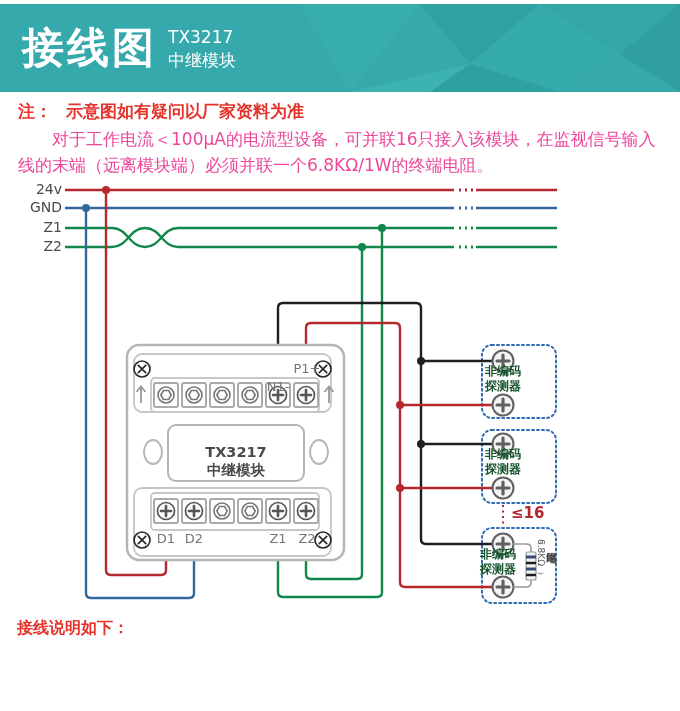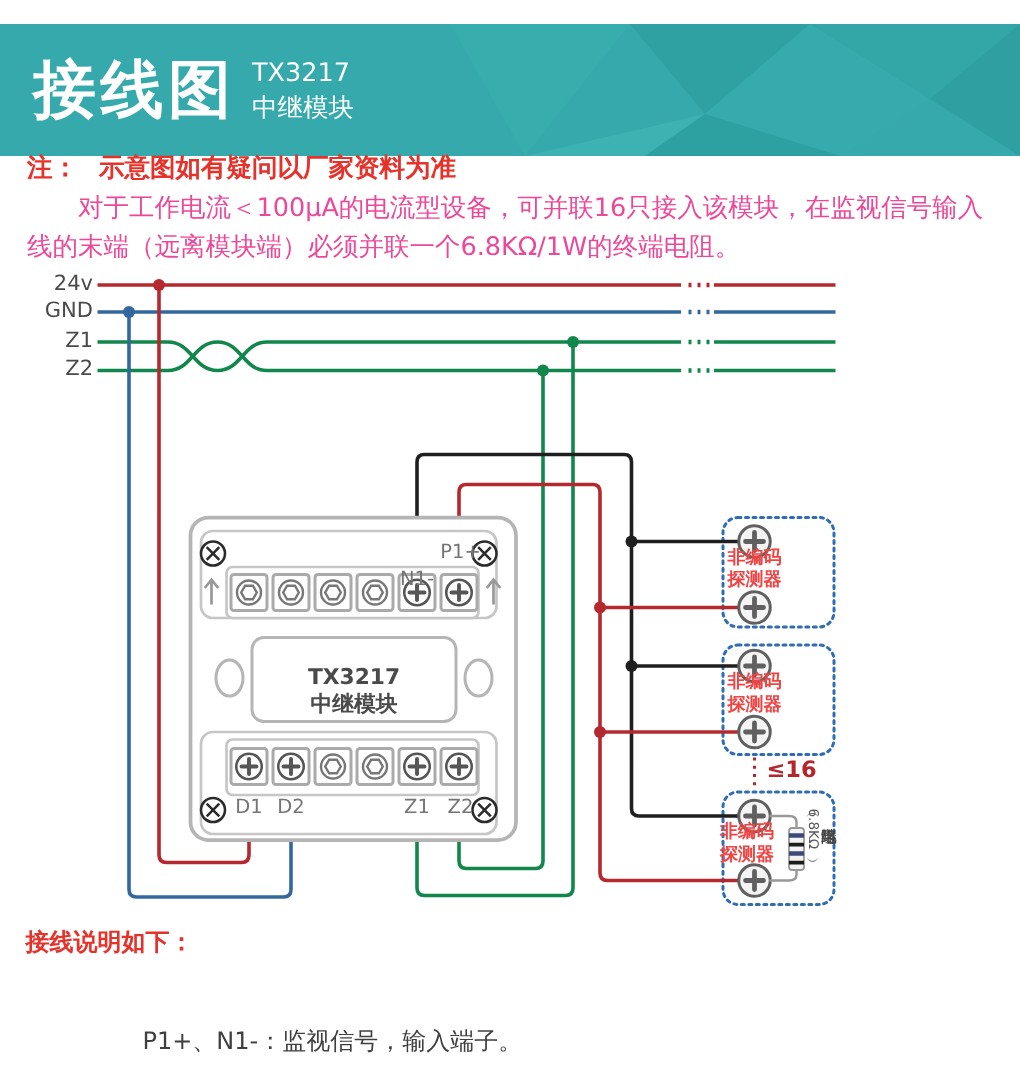--- a/index.html
+++ b/index.html
@@ -1,34 +1,34 @@
 <!DOCTYPE html>
 <html><head>
 <meta charset="utf-8">
 <style>
   html,body{margin:0;padding:0;background:#fff;}
   .stage{position:relative;width:680px;height:711px;background:#fff;overflow:hidden;
          font-family:"DejaVu Sans","Liberation Sans",sans-serif;}
   
-  .header{position:absolute;left:0;top:16px;width:680px;height:88px;background:#35a9ab;}
+  .header{position:absolute;left:0;top:4px;width:680px;height:88px;background:#35a9ab;}
   .header svg{position:absolute;left:0;top:0;}
   .header .title{position:absolute;left:22px;top:16px;font-size:42px;font-weight:bold;
                  color:#fff;letter-spacing:3px;}
   .header .sub{position:absolute;left:168px;top:22px;color:#fff;line-height:23px;font-size:17px;}
   
   .note{position:absolute;left:18px;top:100px;font-size:17px;font-weight:600;color:#e5332c;}
   .note .pre{margin-right:14px;}
   .desc{position:absolute;left:18px;top:126px;width:650px;font-size:17px;line-height:26px;
         color:#ec4899;text-indent:2em;}
   
   .lbl{position:absolute;color:#444;}
   .buslbl{width:44px;text-align:right;font-size:14px;color:#4a4a4a;}
   .termlbl{width:34px;text-align:center;font-size:13px;color:#757575;}
   .platelbl{width:132px;text-align:center;font-size:14.5px;font-weight:600;color:#4a4a4a;line-height:18px;}
-  .detlbl{width:64px;text-align:center;font-size:12px;font-weight:bold;color:#ef4444;line-height:15px;}
+  .detlbl{width:64px;text-align:center;font-size:12px;font-weight:bold;color:#14532d;line-height:15px;}
   .cnt{font-size:15px;font-weight:bold;color:#b5262c;text-align:center;}
   .vtext{writing-mode:vertical-rl;text-orientation:mixed;}
   
   .instr-head{position:absolute;left:17px;top:603px;font-size:16px;font-weight:600;color:#e5332c;margin-top:15px;}
   .instr{position:absolute;left:95px;font-size:16px;color:#3f3f3f;}
   svg .wire{fill:none;}
 </style>
 </head>
 <body>
 
@@ -224,15 +224,14 @@
     <div>非编码</div>
     <div>探测器</div>
   </div>
 
   <div class="lbl cnt" style="left:511px;top:504px;">≤16</div>
 
   <div class="lbl vtext" style="left:534px;top:539px;height:58px;font-size:9px;color:#555;">（6.8KΩ）</div>
   <div class="lbl vtext" style="left:545px;top:544px;height:50px;font-size:10.5px;color:#444;">终端电阻</div>
 
   <div class="instr-head">接线说明如下：</div>
-  <div class="instr" style="top:684px;">P1+、N1-：监视信号，输入端子。</div>
 
 </div>
 
 </body></html>

